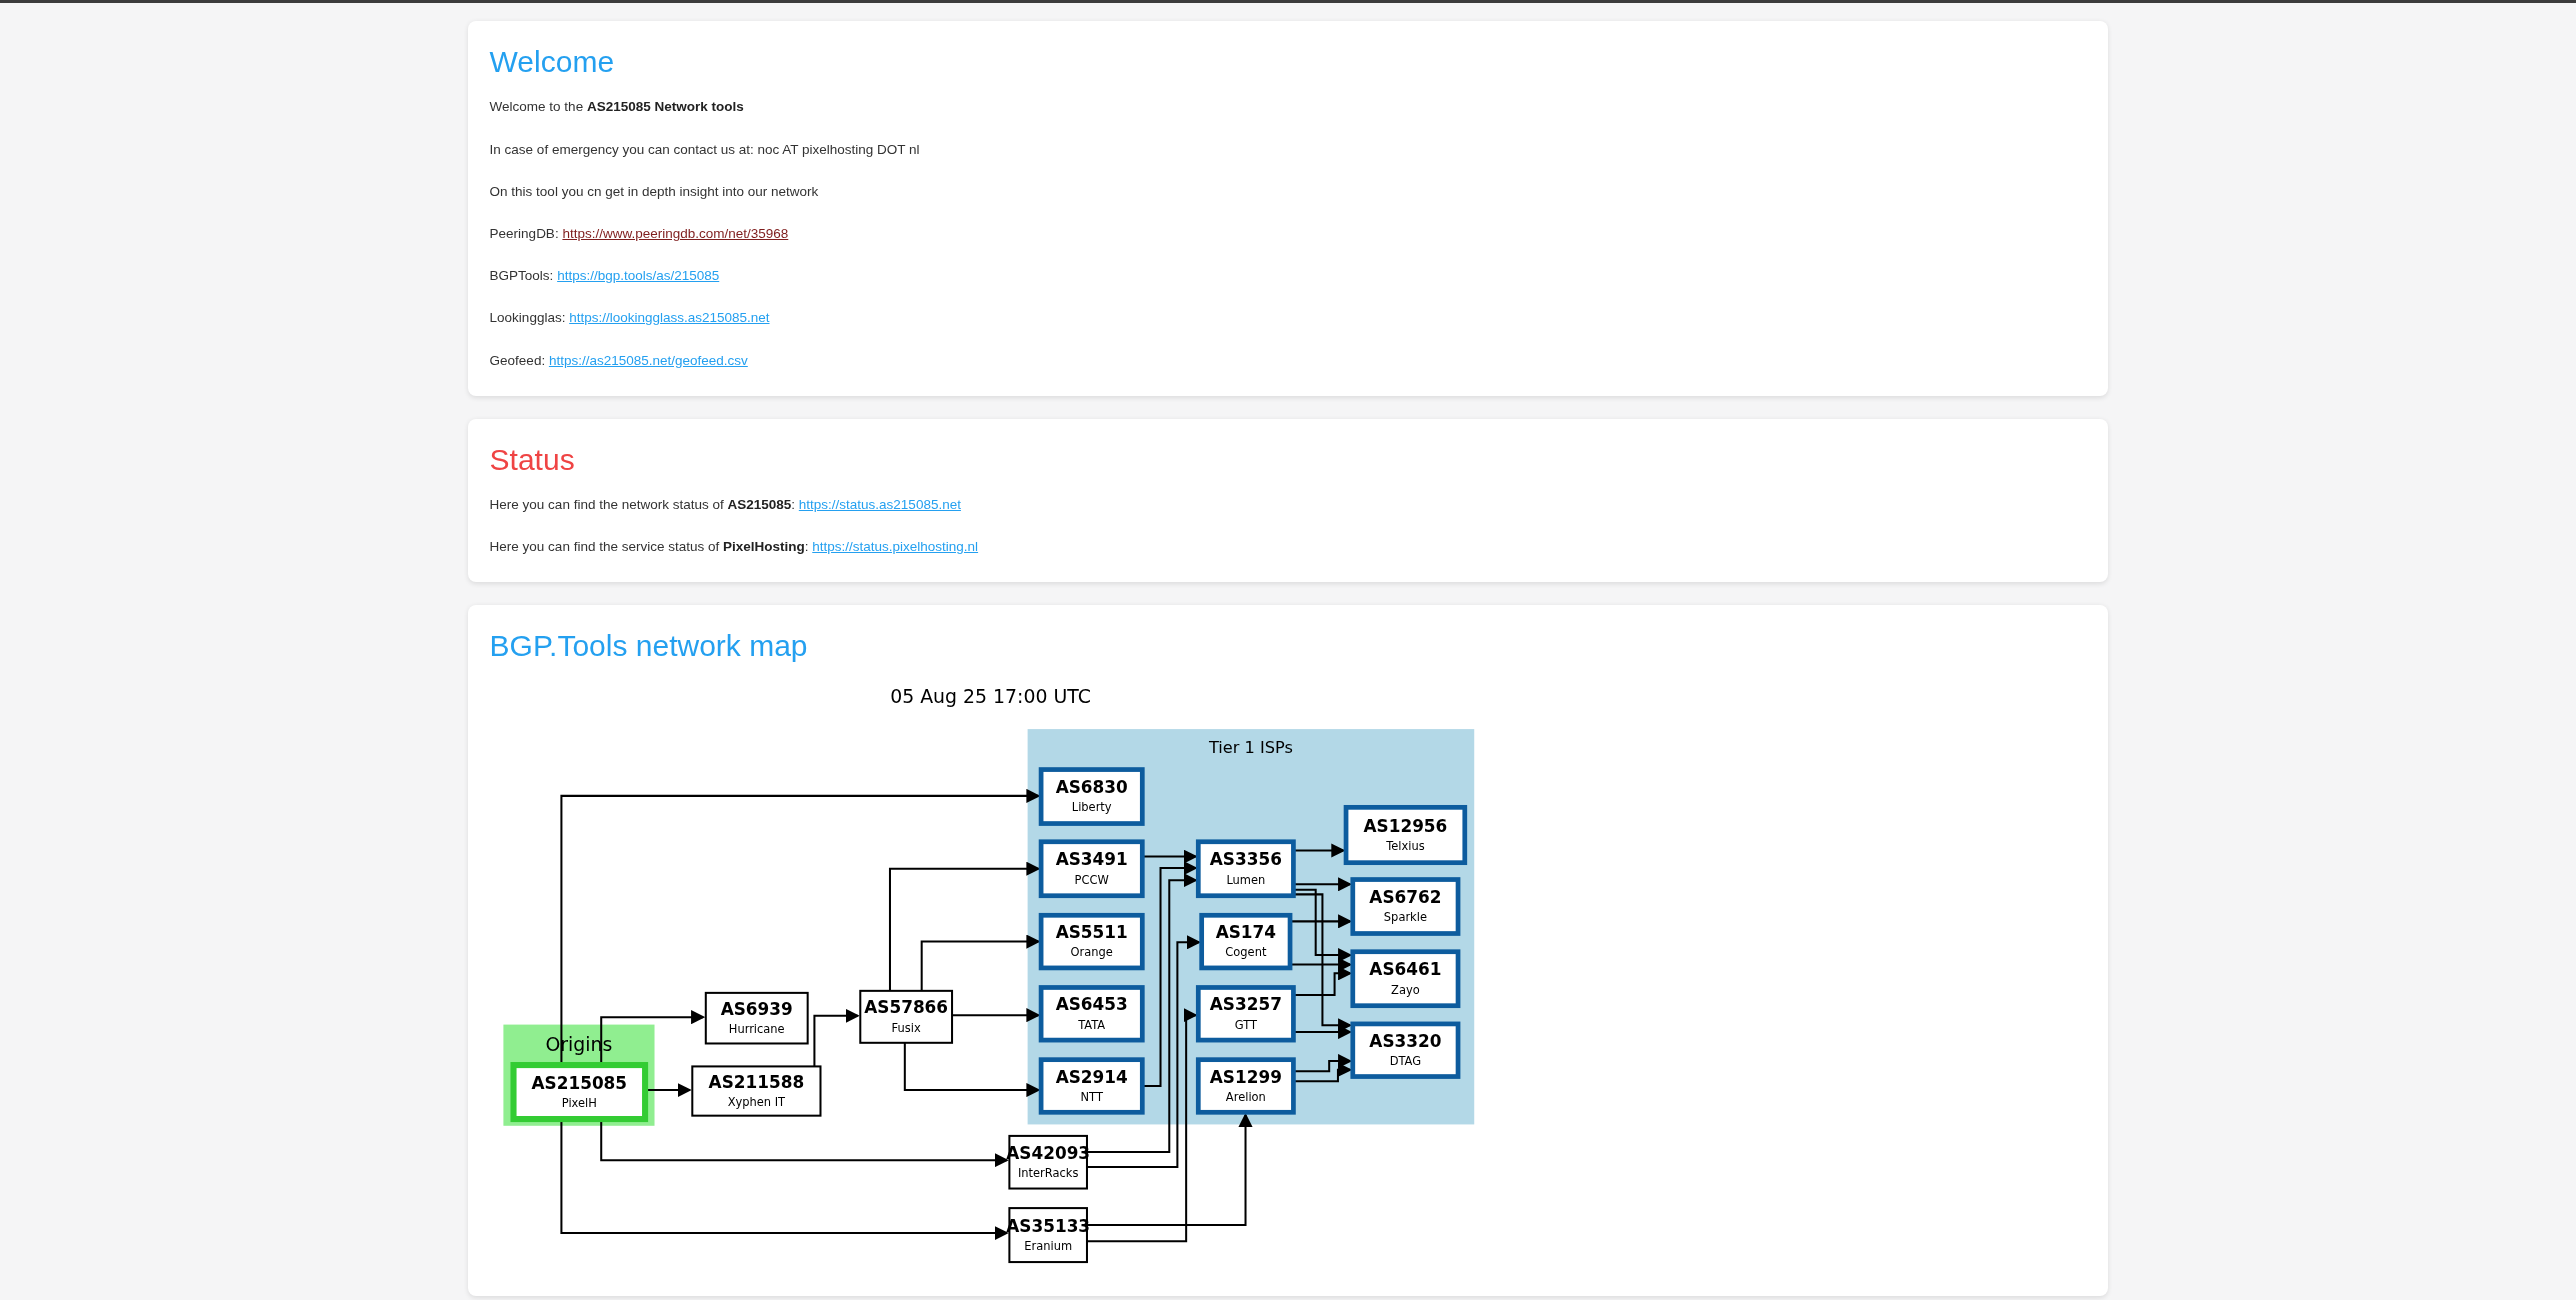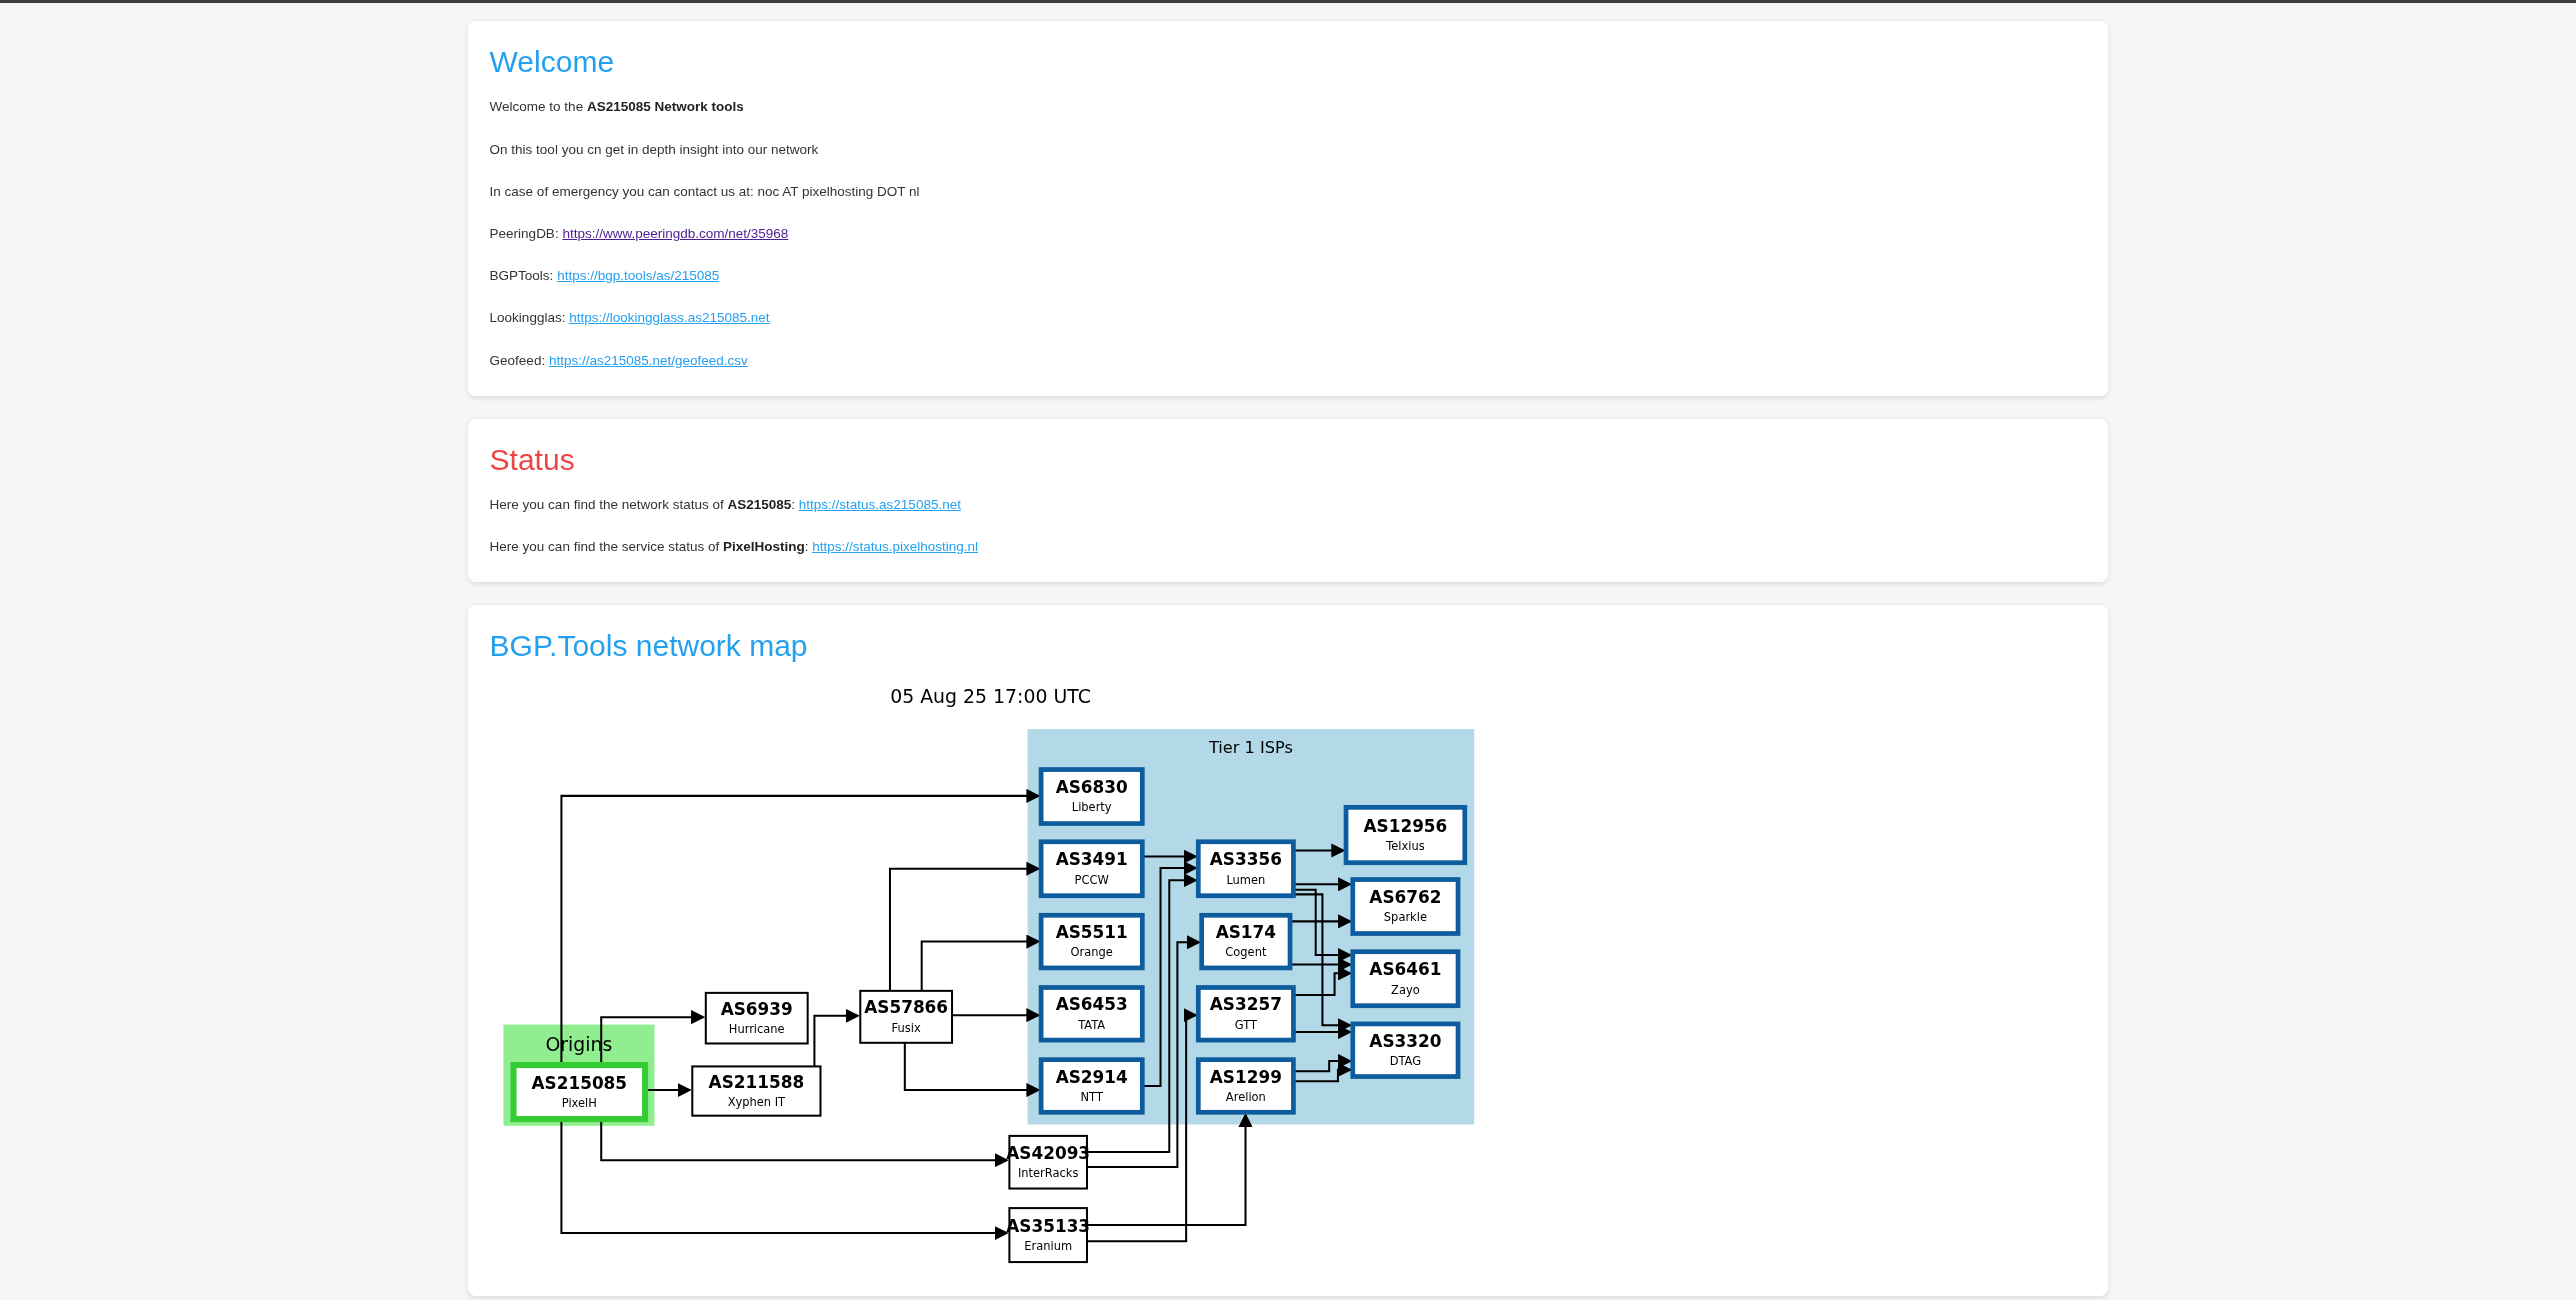--- a/index.html
+++ b/index.html
@@ -40,23 +40,23 @@
 <body>
 
 <div class="topbar"></div>
 
 <div class="container">
 
   <div class="card">
     <h2 class="card-title accent" style="color: rgb(36, 160, 240);">Welcome</h2>
     <div>
         <p><span>Welcome to the </span><strong>AS215085 Network tools</strong></p>
+        <p><span>In case of emergency you can contact us at: noc AT pixelhosting DOT nl</span></p>
         <p><span>On this tool you cn get in depth insight into our network</span></p>
-        <p><span>In case of emergency you can contact us at: noc AT pixelhosting DOT nl</span></p>
-        <p><span>PeeringDB: </span><a class="link" style="color: #4c1d95;">https://www.peeringdb.com/net/35968</a></p>
+        <p><span>PeeringDB: </span><a class="link" style="color: #7f1d1d;">https://www.peeringdb.com/net/35968</a></p>
         <p><span>BGPTools: </span><a class="link" style="color: rgb(36, 160, 240);">https://bgp.tools/as/215085</a></p>
         <p><span>Lookingglas: </span><a class="link" style="color: rgb(36, 160, 240);">https://lookingglass.as215085.net</a></p>
         <p><span>Geofeed: </span><a class="link" style="color: rgb(36, 160, 240); margin-top: 24px;">https://as215085.net/geofeed.csv</a></p>
       </div>
   </div>
 
   <div class="card">
     <h2 class="card-title accent" style="color: #ef4444;">Status</h2>
     <div>
         <p><span>Here you can find the network status of </span><strong>AS215085</strong><span>: </span><a class="link" style="color: rgb(36, 160, 240);">https://status.as215085.net</a></p>

